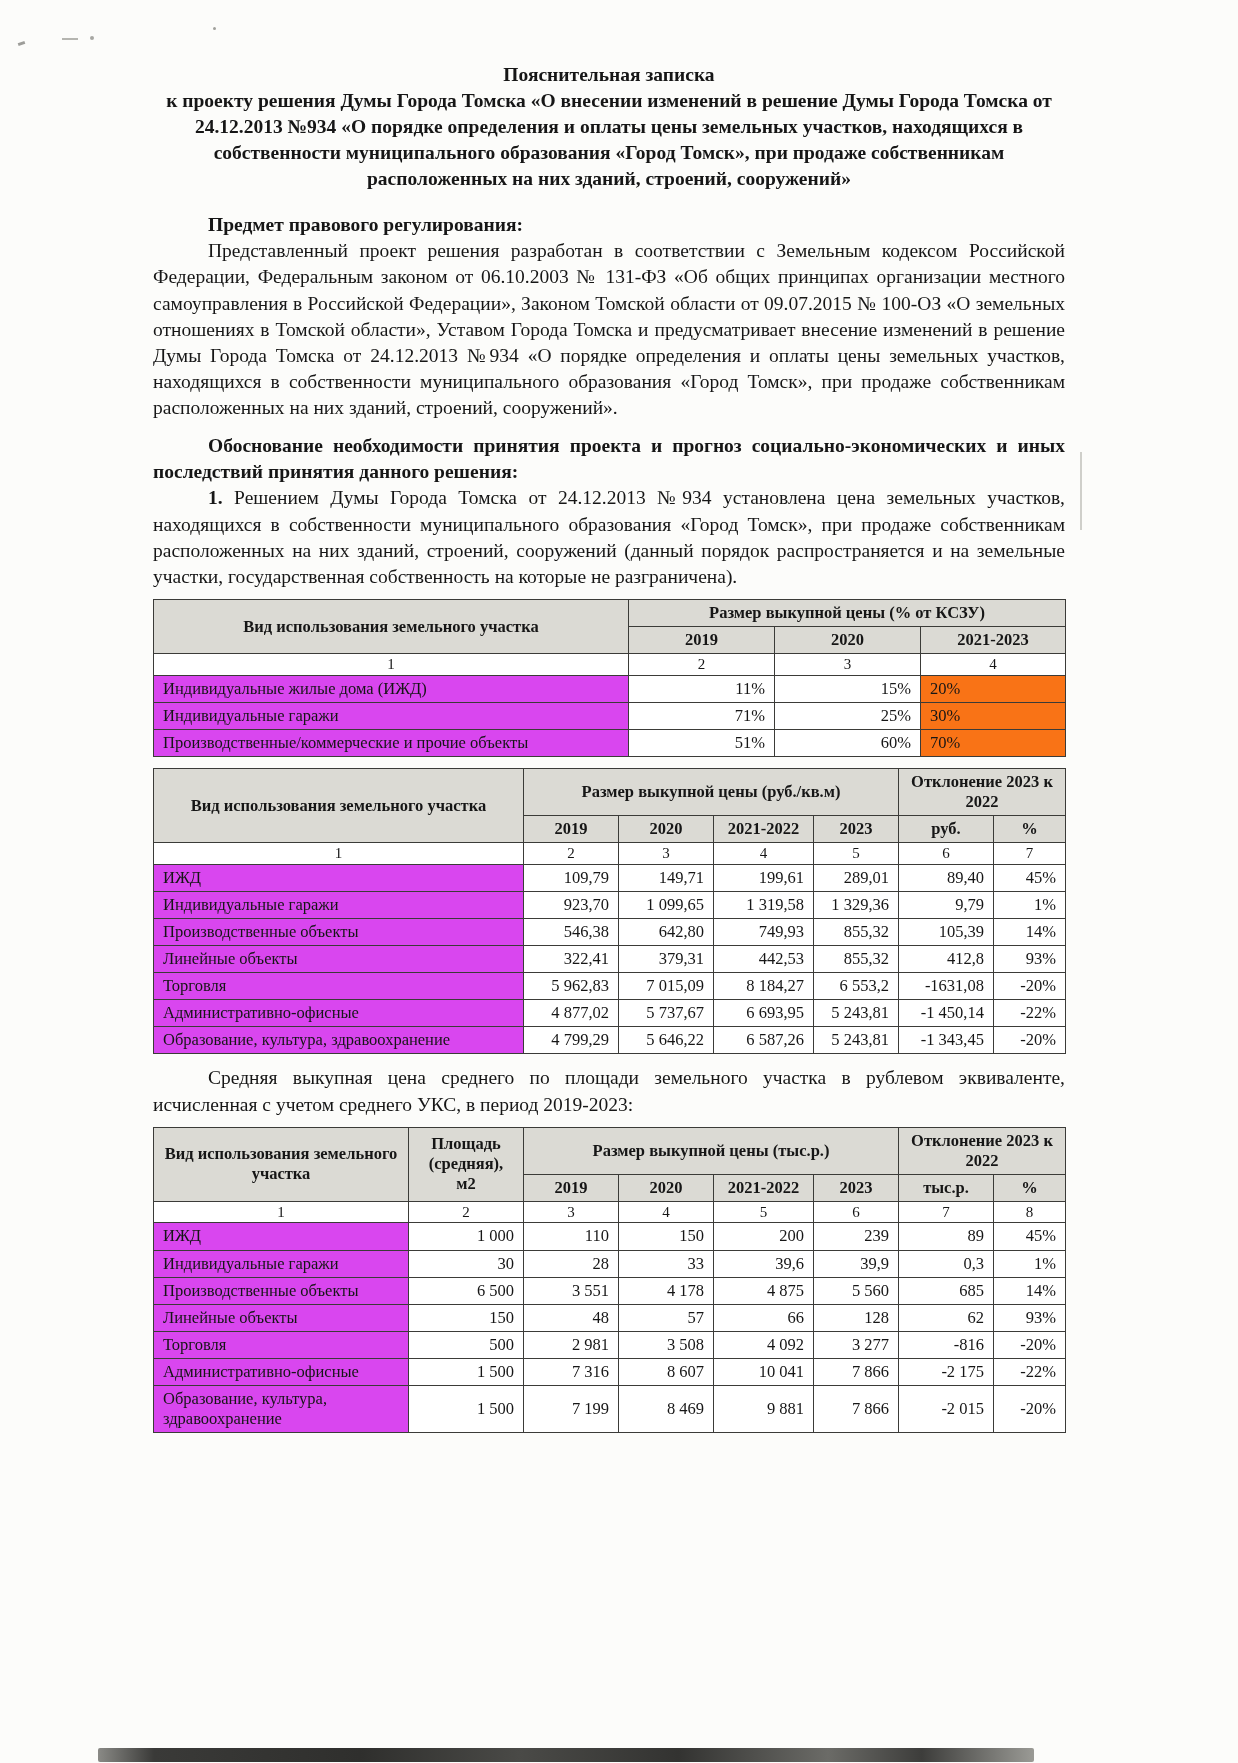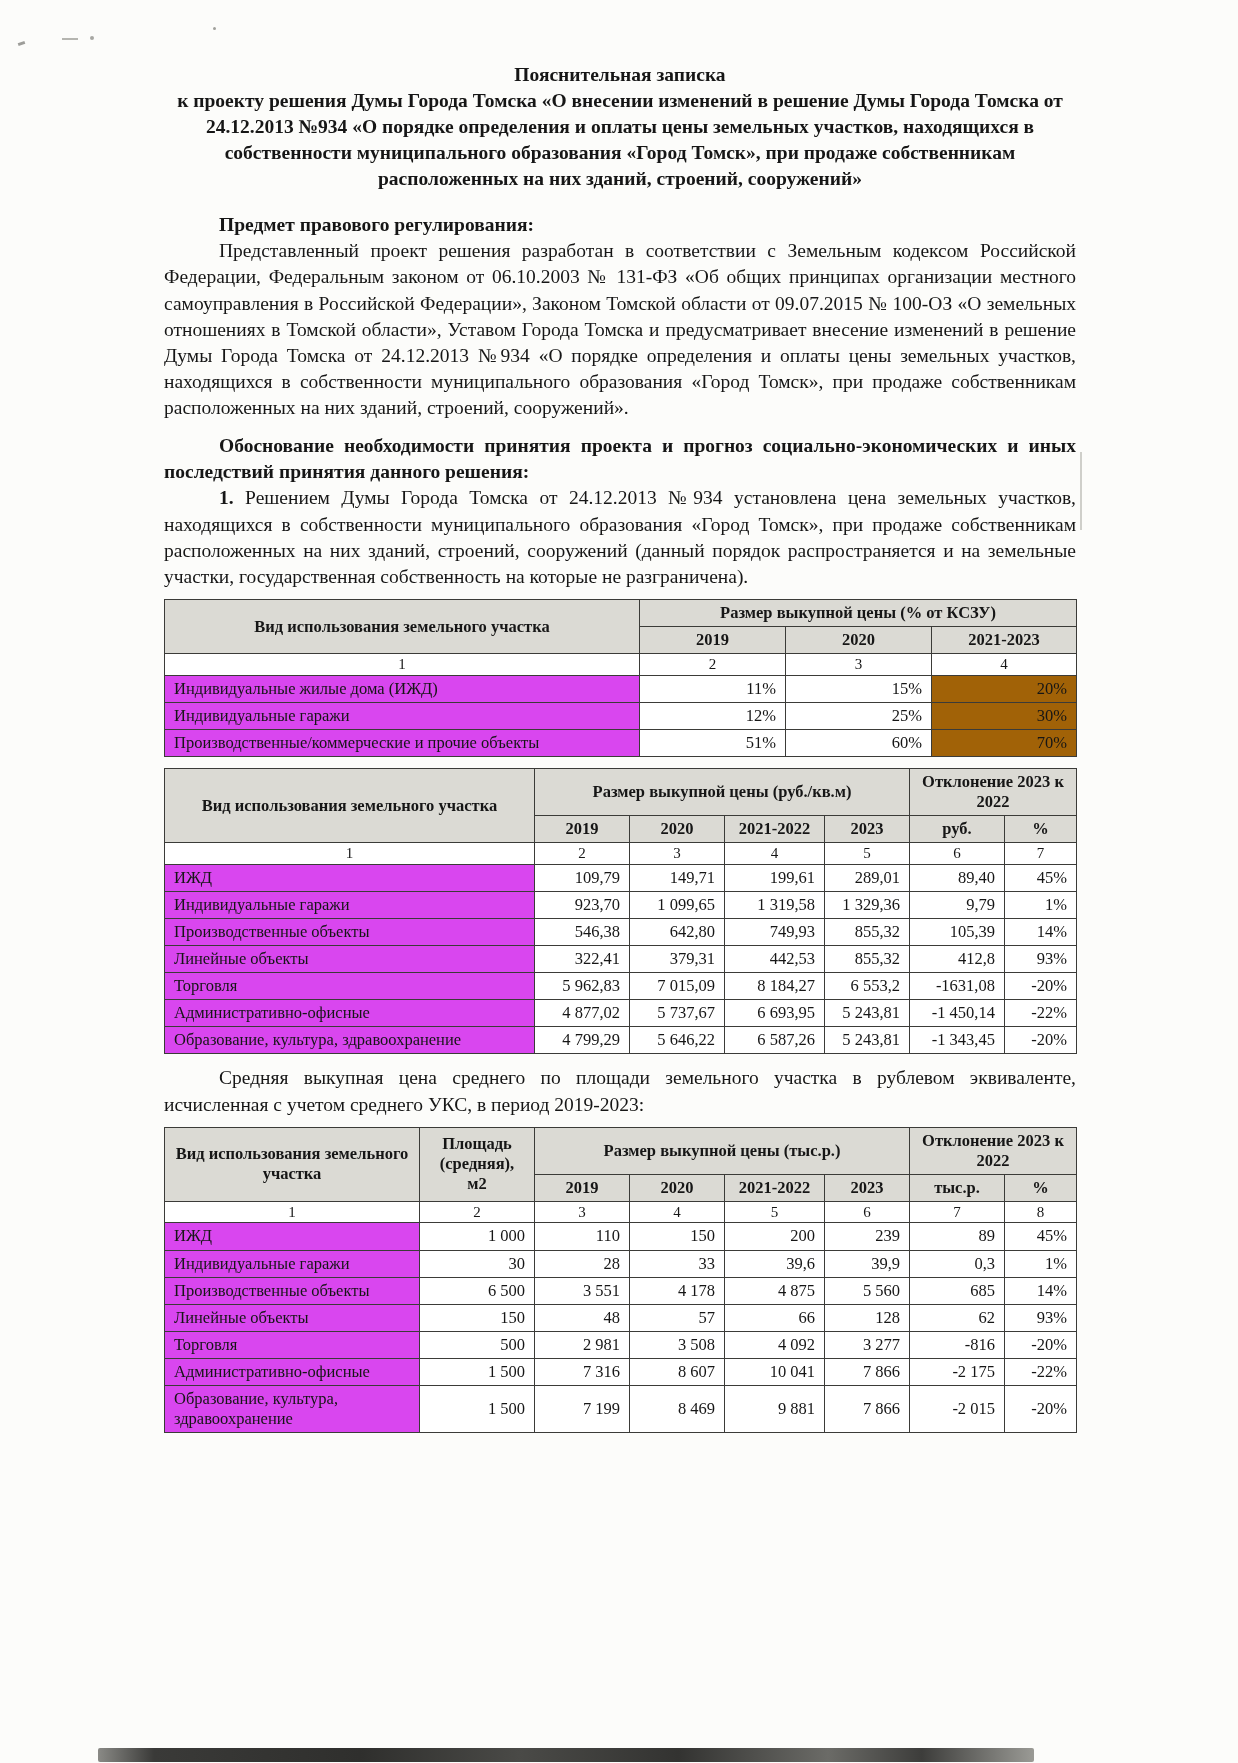--- a/index.html
+++ b/index.html
@@ -6,21 +6,21 @@
   html,body { width:1238px; height:1763px; }
   body {
     position:relative;
     background:#fcfcfa;
     font-family:"Liberation Serif", serif;
     color:#161616;
     overflow:hidden;
   }
   .content {
     position:absolute;
-    left:164px; top:62px;
+    left:153px; top:62px;
     width:912px;
   }
   .title-line {
     text-align:center; font-weight:bold;
     font-size:19.5px; line-height:1.32;
   }
   .subtitle {
     text-align:center; font-weight:bold;
     font-size:19.5px; line-height:1.34;
     margin-bottom:20px;
@@ -43,21 +43,21 @@
     vertical-align:middle;
     overflow:hidden;
   }
   table.t th {
     background:#dbdad4;
     font-weight:bold; text-align:center;
   }
   tr.nr td { text-align:center; font-size:15px; padding:1px 4px; background:#fff; }
   td.lbl { text-align:left; background:#d946ef; }
   td.num { text-align:right; background:#fff; padding-right:14px; }
-  td.ctr { text-align:right; background:#a16207;margin-top:7px; }
+  td.ctr { text-align:left; background:#f97316;margin-top:7px; }
   
   .scan-band {
     position:absolute; left:98px; bottom:1px;
     width:936px; height:14px;
     background:linear-gradient(90deg,#8a8a86 0%,#3a3a38 6%,#2f2f2d 28%,#4a4a47 45%,#333331 62%,#6b6b67 78%,#3d3d3b 88%,#9a9a95 100%);
     border-radius:2px;
   }
   .spec-a { position:absolute; left:18px; top:42px; width:7px; height:3px; background:#9d9d99; transform:rotate(-18deg); }
   .spec-b { position:absolute; left:62px; top:38px; width:16px; height:2px; background:#b5b5b0; }
   .spec-c { position:absolute; left:90px; top:36px; width:4px; height:4px; border-radius:50%; background:#a7a7a2; }
@@ -108,21 +108,21 @@
         <td>4</td>
       </tr>
       <tr>
         <td class="lbl">Индивидуальные жилые дома (ИЖД)</td>
         <td class="num">11%</td>
         <td class="num">15%</td>
         <td class="ctr">20%</td>
       </tr>
       <tr>
         <td class="lbl">Индивидуальные гаражи</td>
-        <td class="num">12%</td>
+        <td class="num">71%</td>
         <td class="num">25%</td>
         <td class="ctr">30%</td>
       </tr>
       <tr>
         <td class="lbl">Производственные/коммерческие и прочие объекты</td>
         <td class="num">51%</td>
         <td class="num">60%</td>
         <td class="ctr">70%</td>
       </tr>
     </tbody>

